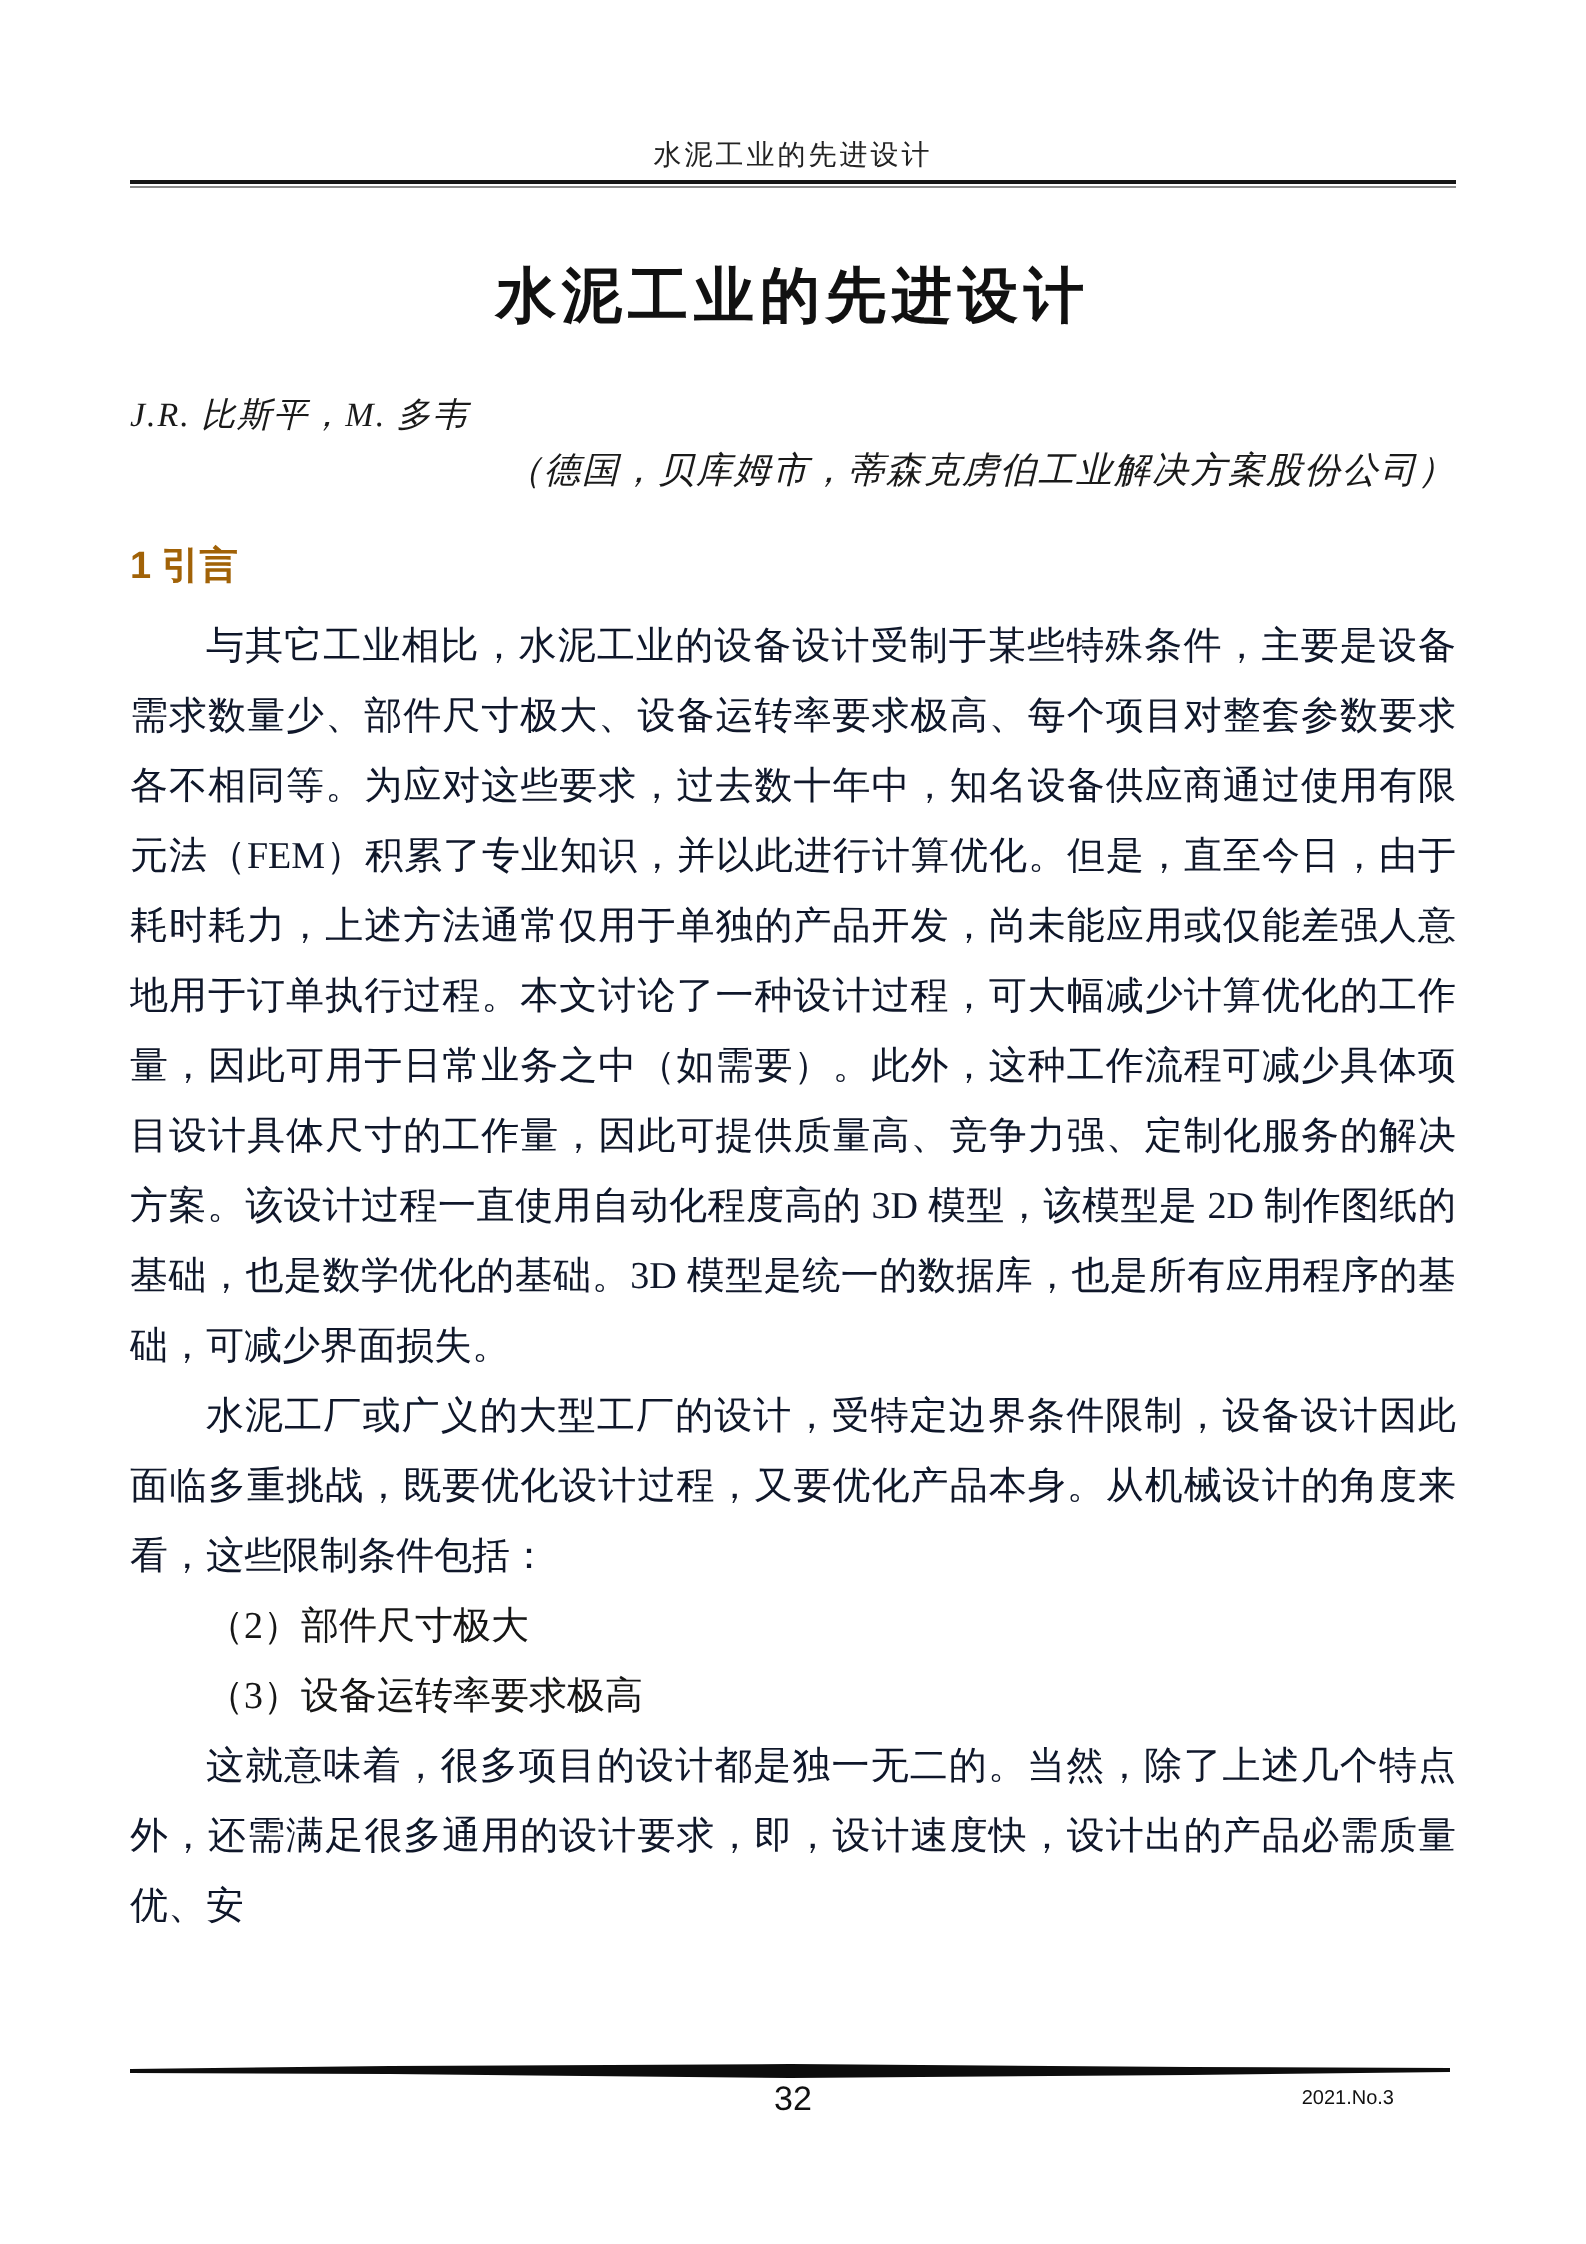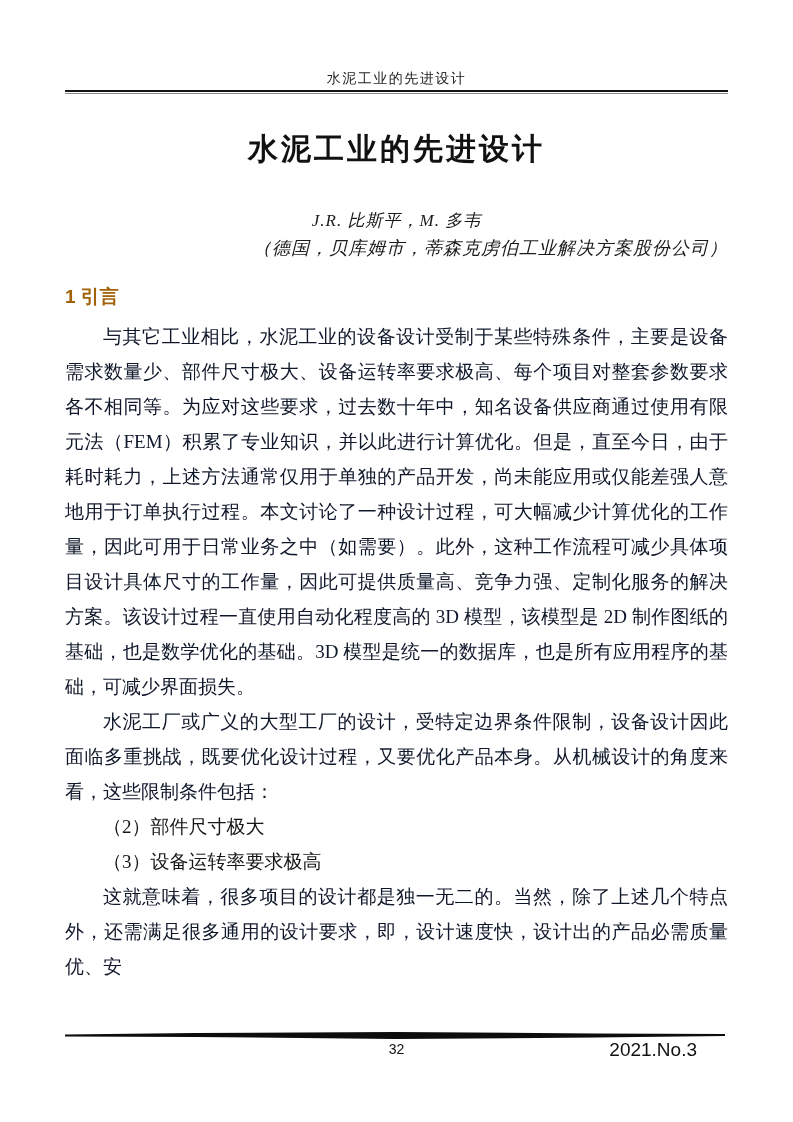--- a/index.html
+++ b/index.html
@@ -46,25 +46,25 @@
     margin: 0;
     font-family: "Liberation Sans", "DejaVu Sans", sans-serif;
     font-weight: bold;
     font-size: 30px;
     line-height: 38px;
     letter-spacing: 3px;
     text-align: center;
     color: #111;
   }
   .authors {
-    margin-top: 41px;
+    margin-top: 28px;
     font-style: italic;
     font-size: 17px;
     line-height: 24px;
-    text-align: center;
+    text-align: left;
     letter-spacing: 1px;
   }
   .affiliation {
     margin-top: 2px;
     font-style: italic;
     font-size: 18px;
     line-height: 26px;
     text-align: right;
     letter-spacing: 1px;
   }
@@ -100,30 +100,30 @@
     left: 65px;
     display: block;
   }
   .page-number {
     position: absolute;
     top: 1041px;
     left: 65px;
     width: 663px;
     text-align: center;
     font-family: "Liberation Sans", "DejaVu Sans", sans-serif;
-    font-size: 14px;
+    font-size: 17px;
     line-height: 17px;
     color: #111;
   }
   .issue {
     position: absolute;
     top: 1041px;
     right: 96px;
     font-family: "Liberation Sans", "DejaVu Sans", sans-serif;
-    font-size: 19px;
+    font-size: 10px;
     line-height: 17px;
     color: #111;
   }
 </style>
 </head>
 <body>
 
 <div class="page">
 
   <div class="running-head">水泥工业的先进设计</div>

